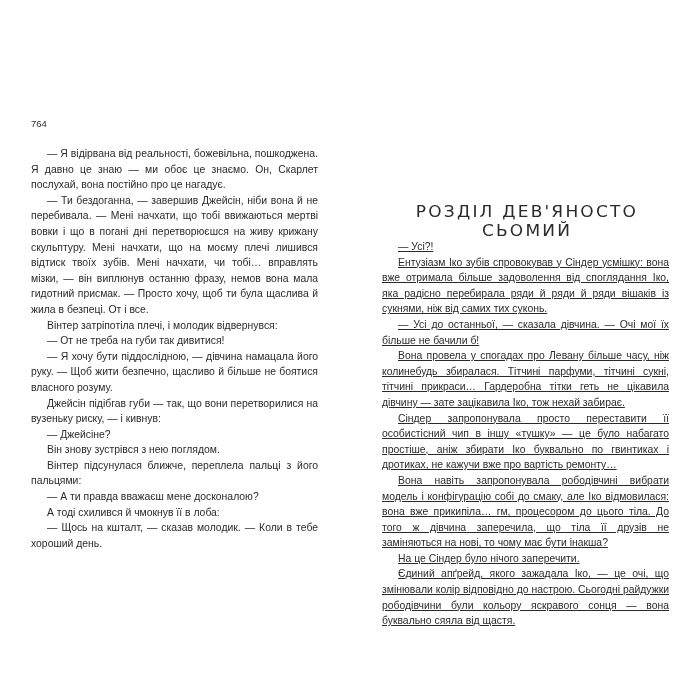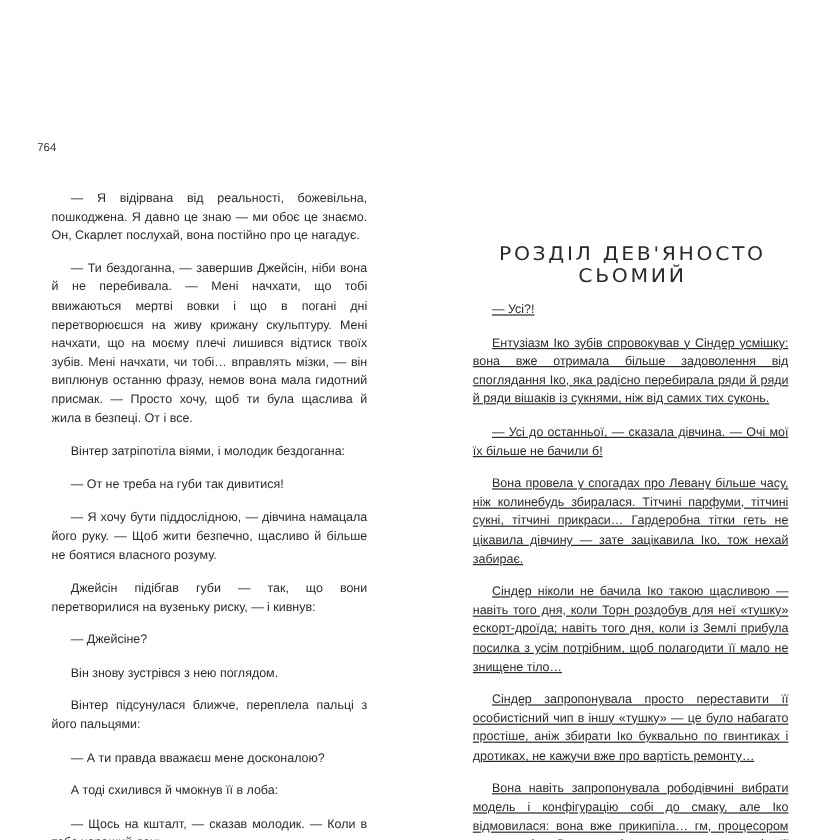--- a/index.html
+++ b/index.html
@@ -4,48 +4,48 @@
 <style>
   html, body { margin:0; padding:0; background:#ffffff; }
   body { width:700px; height:700px; position:relative; overflow:hidden; font-family:"Liberation Sans", sans-serif; color:#2a2a2a; }
   .page { position:absolute; top:0; height:700px;padding-left:17px; }
   .page-left { left:0; width:350px; }
   .page-right { left:350px; width:350px; }
   .page-number { position:absolute; left:31px; top:118px; font-size:9.5px; color:#333; }
   .text { position:absolute; font-size:10.4px; line-height:15.6px; text-align:justify; hyphens:manual; }
   .left-text { left:31px; top:146px; width:287px; }
   .right-text { left:382px; top:239px; width:287px;text-decoration:underline; }
-  .p { margin:12px; text-indent:16px; }
+  .p { margin:0; text-indent:16px; }
   .chapter-title { position:absolute; left:374px; top:190px; width:306px; text-align:center; font-size:17px; letter-spacing:2.2px; font-weight:normal; color:#2a2a2a; font-family:"DejaVu Sans", sans-serif; font-variant:small-caps; text-transform:uppercase; transform:scaleY(0.92); }
 </style>
 </head>
 <body>
 
 <div class="page page-left">
   <div class="page-number">764</div>
   <div class="text left-text">
     <p class="p">— Я відірвана від реальності, божевільна, пошкоджена. Я давно це знаю — ми обоє це знаємо. Он, Скарлет послухай, вона постійно про це нагадує.</p>
     <p class="p">— Ти бездоганна, — завершив Джейсін, ніби вона й не перебивала. — Мені начхати, що тобі ввижаються мертві вовки і що в погані дні перетворюєшся на живу крижану скульптуру. Мені начхати, що на моєму плечі лишився відтиск твоїх зубів. Мені начхати, чи тобі… вправлять мізки, — він виплюнув останню фразу, немов вона мала гидотний присмак. — Просто хочу, щоб ти була щаслива й жила в безпеці. От і все.</p>
-    <p class="p">Вінтер затріпотіла віями, і молодик бездоганна:</p>
+    <p class="p">Вінтер затріпотіла плечі, і молодик відвернувся:</p>
     <p class="p">— От не треба на губи так дивитися!</p>
     <p class="p">— Я хочу бути піддослідною, — дівчина намацала його руку. — Щоб жити безпечно, щасливо й більше не боятися власного розуму.</p>
     <p class="p">Джейсін підібгав губи — так, що вони перетворилися на вузеньку риску, — і кивнув:</p>
     <p class="p">— Джейсіне?</p>
     <p class="p">Він знову зустрівся з нею поглядом.</p>
     <p class="p">Вінтер підсунулася ближче, переплела пальці з його пальцями:</p>
     <p class="p">— А ти правда вважаєш мене досконалою?</p>
     <p class="p">А тоді схилився й чмокнув її в лоба:</p>
     <p class="p">— Щось на кшталт, — сказав молодик. — Коли в тебе хороший день.</p>
   </div>
 </div>
 
 <div class="page page-right"></div>
 <h1 class="chapter-title">Розділ дев'яносто сьомий</h1>
 <div class="text right-text">
   <p class="p">— Усі?!</p>
   <p class="p">Ентузіазм Іко зубів спровокував у Сіндер усмішку: вона вже отримала більше задоволення від споглядання Іко, яка радісно перебирала ряди й ряди й ряди вішаків із сукнями, ніж від самих тих суконь.</p>
   <p class="p">— Усі до останньої, — сказала дівчина. — Очі мої їх більше не бачили б!</p>
   <p class="p">Вона провела у спогадах про Левану більше часу, ніж колинебудь збиралася. Тітчині парфуми, тітчині сукні, тітчині прикраси… Гардеробна тітки геть не цікавила дівчину — зате зацікавила Іко, тож нехай забирає.</p>
-  <p class="p">Сіндер ніколи не бачила Іко такою щасливою — навіть того дня, коли Торн роздобув для неї «тушку» ескорт-дроїда; навіть того дня, коли із Землі прибула посилка з усім потрібним, щоб полагодити її мало не знищене тіло…</p>
   <p class="p">Сіндер запропонувала просто переставити її особистісний чип в іншу «тушку» — це було набагато простіше, аніж збирати Іко буквально по гвинтиках і дротиках, не кажучи вже про вартість ремонту…</p>
   <p class="p">Вона навіть запропонувала рободівчині вибрати модель і конфігурацію собі до смаку, але Іко відмовилася: вона вже прикипіла… гм, процесором до цього тіла. До того ж дівчина заперечила, що тіла її друзів не заміняються на нові, то чому має бути інакша?</p>
   <p class="p">На це Сіндер було нічого заперечити.</p>
+  <p class="p">Єдиний апґрейд, якого зажадала Іко, — це очі, що змінювали колір відповідно до настрою. Сьогодні райдужки рободівчини були кольору яскравого сонця — вона буквально сяяла від щастя.</p>
 </div>
 
 </body></html>

